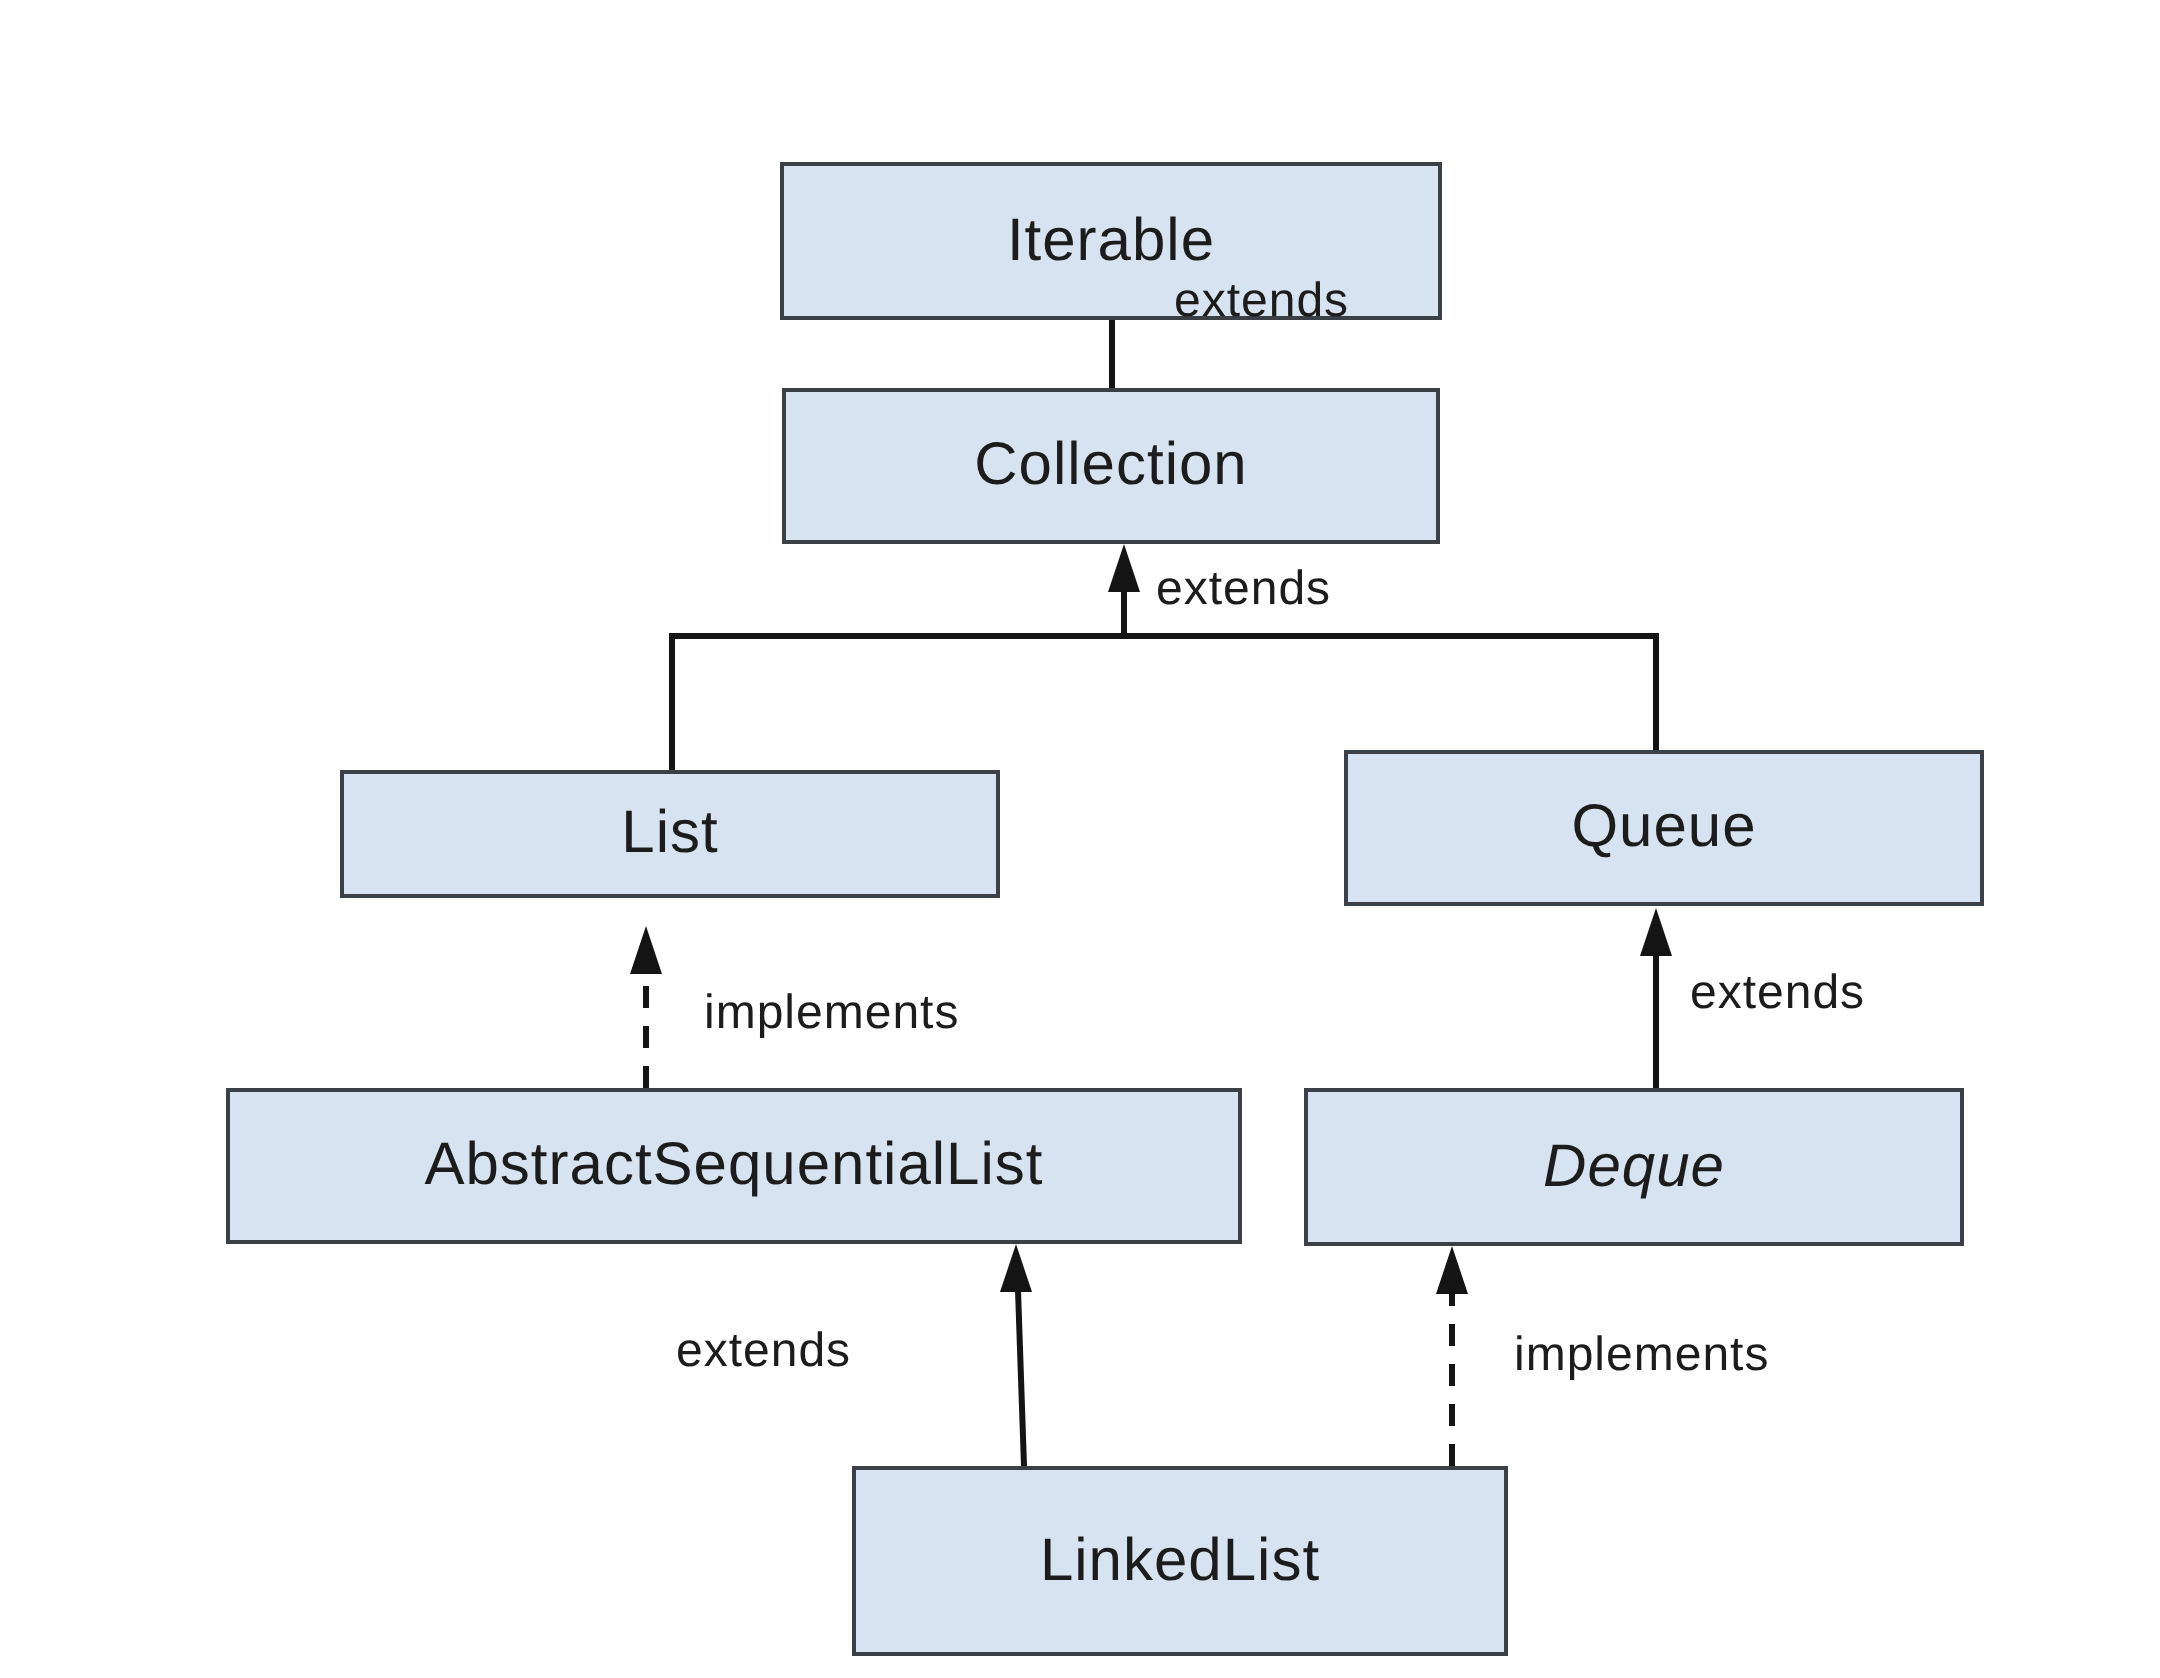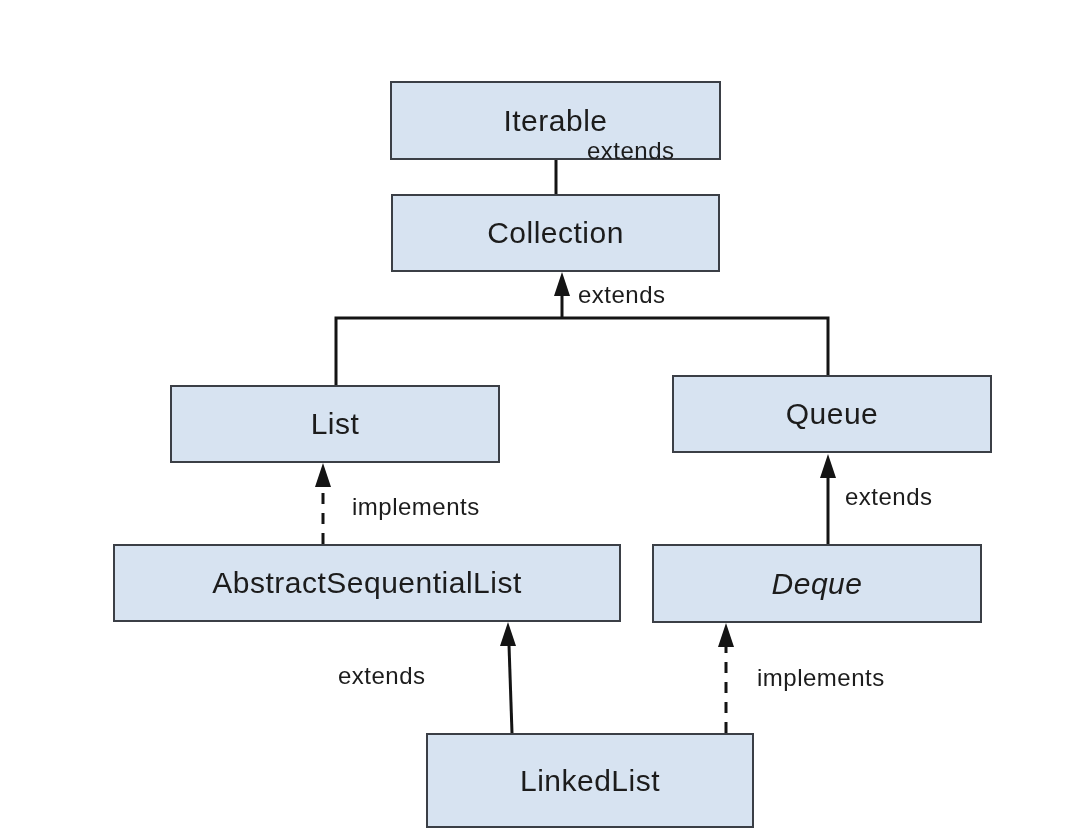--- a/index.html
+++ b/index.html
@@ -40,21 +40,21 @@
   .edge-label {
     position: absolute;
     font-size: 24px;
     letter-spacing: 0.5px;
     color: #1c1c1c;
     white-space: nowrap;
   }
   
   #n-iterable   { left: 390px; top: 38px;  width: 331px; height: 79px; margin-top: 43px; }
   #n-collection { left: 391px; top: 194px; width: 329px; height: 78px; }
-  #n-list       { left: 170px; top: 385px; width: 330px; height: 78px; }
+  #n-list       { left: 170px; top: 385px; width: 330px; height: 64px; }
   #n-queue      { left: 672px; top: 375px; width: 320px; height: 78px; }
   #n-asl        { left: 113px; top: 544px; width: 508px; height: 78px; }
   #n-deque      { left: 652px; top: 544px; width: 330px; height: 79px; font-style: italic; }
   #n-linkedlist { left: 426px; top: 733px; width: 328px; height: 95px; }
   
   #l-extends-iterable    { left: 587px; top: 137px; }
   #l-extends-collection  { left: 578px; top: 281px; }
   #l-implements-list     { left: 352px; top: 493px; }
   #l-extends-queue       { left: 845px; top: 483px; }
   #l-extends-asl         { left: 338px; top: 662px; }

